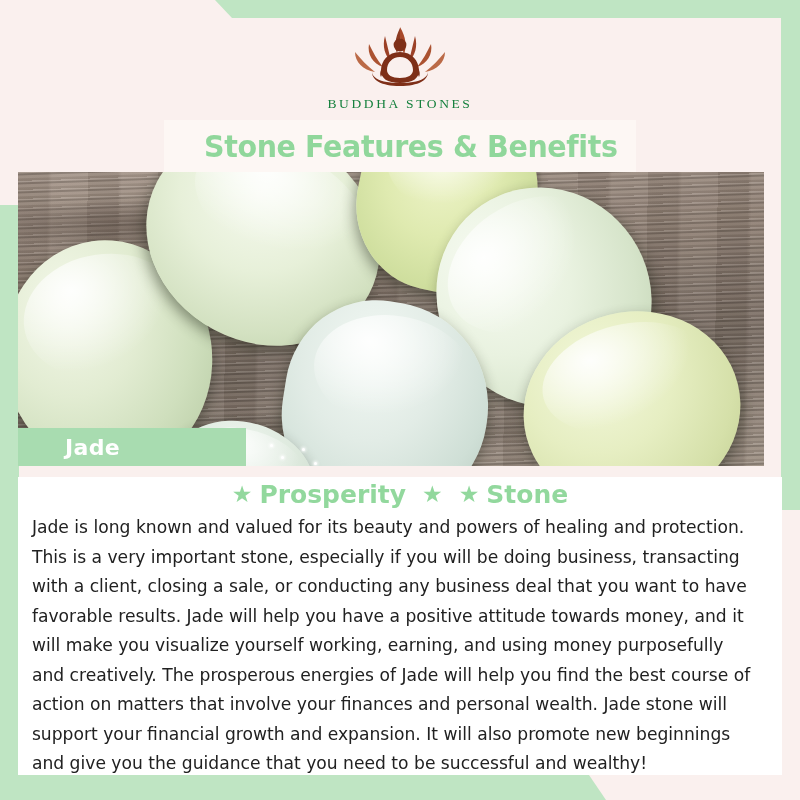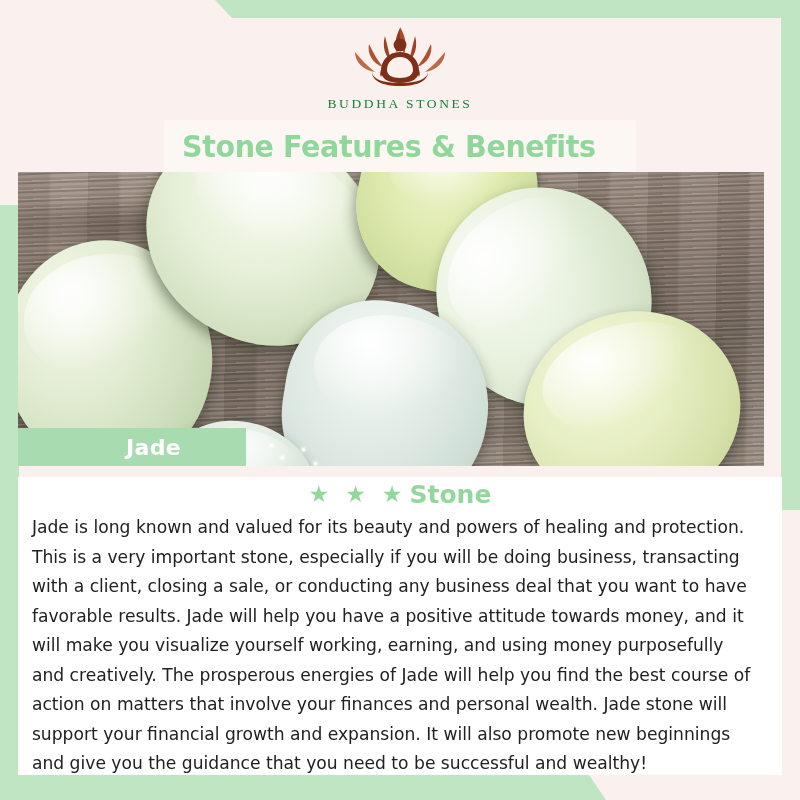--- a/index.html
+++ b/index.html
@@ -31,21 +31,21 @@
   #logo-word  {
     font-family:"Liberation Serif", serif;
     font-size:13.5px; letter-spacing:2.6px; font-weight:400;
     color:#15803d; margin-top:4px;
   }
 
   
   #title-band {
     position:absolute; top:120px; left:164px; width:472px; height:52px;
     background:#fdf7f4;
-    display:flex; align-items:center; justify-content:flex-start;
+    display:flex; align-items:center; justify-content:flex-end;
     z-index:4;
   }
   #title-text {
     font-family:"DejaVu Sans", sans-serif;
     font-weight:bold; font-size:31px;
     color:#90d79b;
     letter-spacing:-0.4px;
     white-space:nowrap;
     transform:scaleX(0.92);
   }
@@ -111,21 +111,21 @@
 
   
   #jade-label {
     position:absolute; left:18px; top:428px; width:228px; height:38px;
     background:#a8dcb0; z-index:3;
     display:flex; align-items:center;
   }
   #jade-text {
     font-family:"DejaVu Sans", sans-serif;
     color:#ffffff; font-weight:bold; font-size:22px;
-    padding-left:108px; letter-spacing:.3px;
+    padding-left:47px; letter-spacing:.3px;
   }
 
   
   #content {
     position:absolute; left:18px; top:477px; width:764px; height:298px;
     background:#ffffff; z-index:3;
     padding:0 10px;
   }
   #keywords {
     display:flex; align-items:center; justify-content:center;
@@ -213,20 +213,21 @@
 </div>
 
 <div id="jade-label">
   <span id="jade-text">Jade</span>
 </div>
 
 <div id="content">
   <div id="keywords">
     <span class="kw">
       <span class="star">★</span>
+      <span>Prosperity</span>
     </span>
     <span class="kw">
       <span class="star">★</span>
     </span>
     <span class="kw">
       <span class="star">★</span>
       <span>Stone</span>
     </span>
   </div>
   <div id="body-text">Jade is long known and valued for its beauty and powers of healing and protection. This is a very important stone, especially if you will be doing business, transacting with a client, closing a sale, or conducting any business deal that you want to have favorable results. Jade will help you have a positive attitude towards money, and it will make you visualize yourself working, earning, and using money purposefully and creatively. The prosperous energies of Jade will help you find the best course of action on matters that involve your finances and personal wealth. Jade stone will support your financial growth and expansion. It will also promote new beginnings and give you the guidance that you need to be successful and wealthy!</div>

